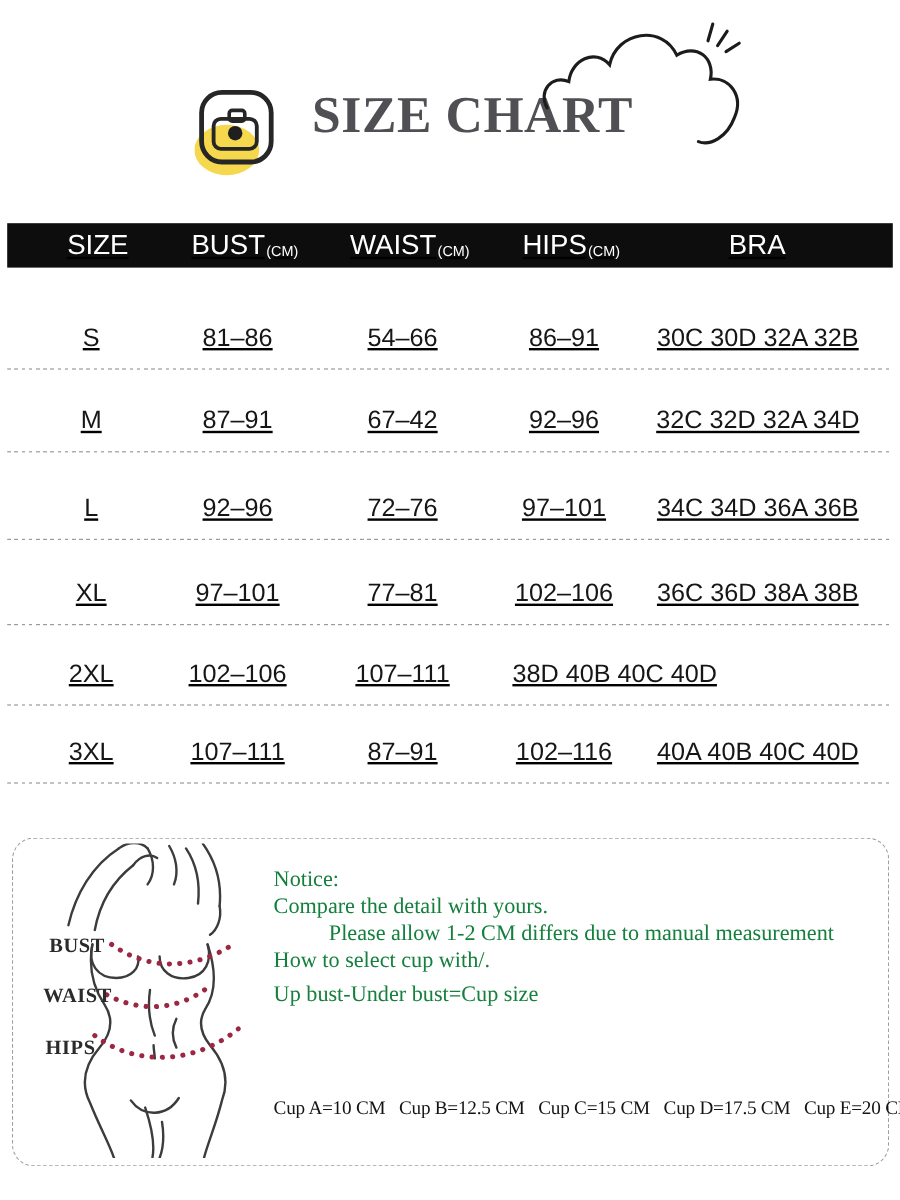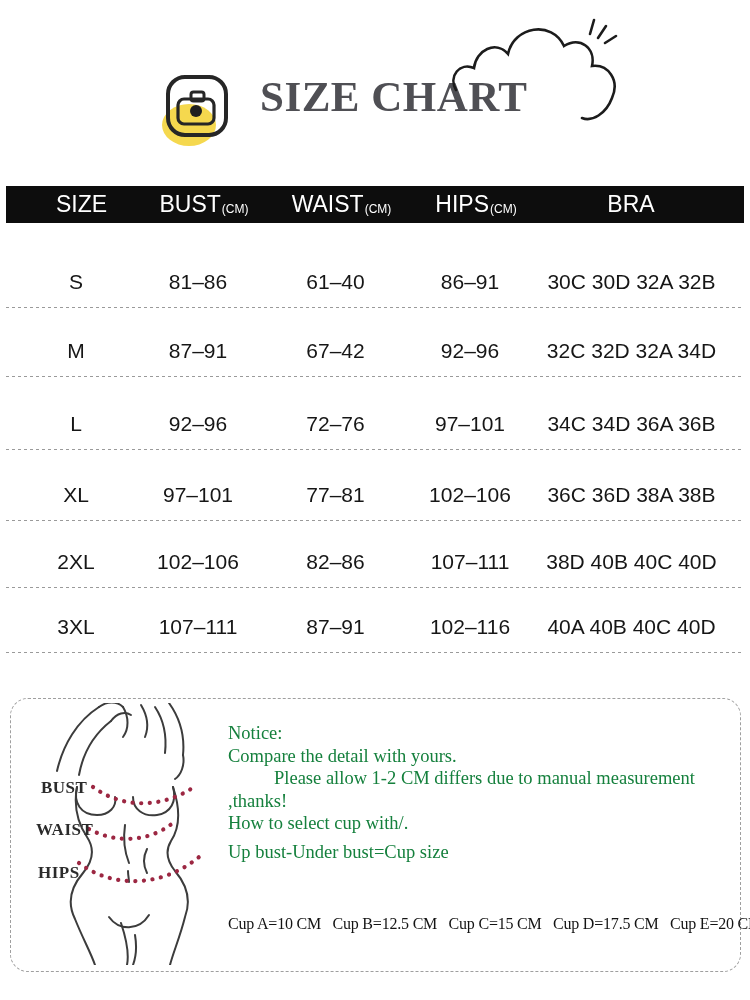--- a/index.html
+++ b/index.html
@@ -10,21 +10,21 @@
   
   .camera-wrap{position:absolute;left:162px;top:72px;width:74px;height:78px;}
   .page-title{
     position:absolute;left:260px;top:72px;width:260px;
     font-family:"Liberation Serif",serif;font-weight:700;font-size:43px;
     color:#4f4f54;letter-spacing:.5px;line-height:50px;white-space:nowrap;
   }
   .cloud-wrap{position:absolute;left:448px;top:14px;width:185px;height:115px;}
 
   
-  .grid-cols{display:grid;grid-template-columns:152px 92px 183px 86px 1fr;}
+  .grid-cols{display:grid;grid-template-columns:152px 92px 183px 86px 1fr;text-decoration:underline;}
   .thead{
     position:absolute;left:6px;top:186px;width:738px;height:37px;
     background:#0d0d0d;align-items:center;
   }
   .th{color:#ffffff;font-size:23px;text-align:center;white-space:nowrap;}
   .th .unit{font-size:12px;position:relative;top:1px;margin-left:1px;}
   .tbody{position:absolute;left:0;top:223px;width:750px;}
   .trow{position:relative;align-items:end;}
   .trow:nth-child(1){height:85px;}
   .trow:nth-child(2){height:69px;}
@@ -99,21 +99,21 @@
     <div class="th"><span>BUST</span><span class="unit">(CM)</span></div>
     <div class="th"><span>WAIST</span><span class="unit">(CM)</span></div>
     <div class="th"><span>HIPS</span><span class="unit">(CM)</span></div>
     <div class="th"><span>BRA</span><span class="unit"></span></div>
   </div>
 
   <div class="tbody">
     <div class="trow grid-cols">
       <div class="td">S</div>
       <div class="td">81–86</div>
-      <div class="td">61–40</div>
+      <div class="td">54–66</div>
       <div class="td">86–91</div>
       <div class="td">30C 30D 32A 32B</div>
     </div>
     <div class="trow grid-cols">
       <div class="td">M</div>
       <div class="td">87–91</div>
       <div class="td">67–42</div>
       <div class="td">92–96</div>
       <div class="td">32C 32D 32A 34D</div>
     </div>
@@ -127,21 +127,20 @@
     <div class="trow grid-cols">
       <div class="td">XL</div>
       <div class="td">97–101</div>
       <div class="td">77–81</div>
       <div class="td">102–106</div>
       <div class="td">36C 36D 38A 38B</div>
     </div>
     <div class="trow grid-cols">
       <div class="td">2XL</div>
       <div class="td">102–106</div>
-      <div class="td">82–86</div>
       <div class="td">107–111</div>
       <div class="td">38D 40B 40C 40D</div>
     </div>
     <div class="trow grid-cols">
       <div class="td">3XL</div>
       <div class="td">107–111</div>
       <div class="td">87–91</div>
       <div class="td">102–116</div>
       <div class="td">40A 40B 40C 40D</div>
     </div>
@@ -184,21 +183,20 @@
     </div>
 
     <span class="measure-label lbl-bust">BUST</span>
     <span class="measure-label lbl-waist">WAIST</span>
     <span class="measure-label lbl-hips">HIPS</span>
 
     <div class="notice-text">
       <div>Notice:</div>
       <div>Compare the detail with yours.</div>
       <div class="indent">Please allow 1-2 CM differs due to manual measurement</div>
-      <div>,thanks!</div>
       <div>How to select cup with/.</div>
       <div class="upbust">Up bust-Under bust=Cup size</div>
     </div>
 
     <div class="cups-line">Cup A=10 CM   Cup B=12.5 CM   Cup C=15 CM   Cup D=17.5 CM   Cup E=20 CM</div>
   </div>
 
 </div>
 
 </body></html>

